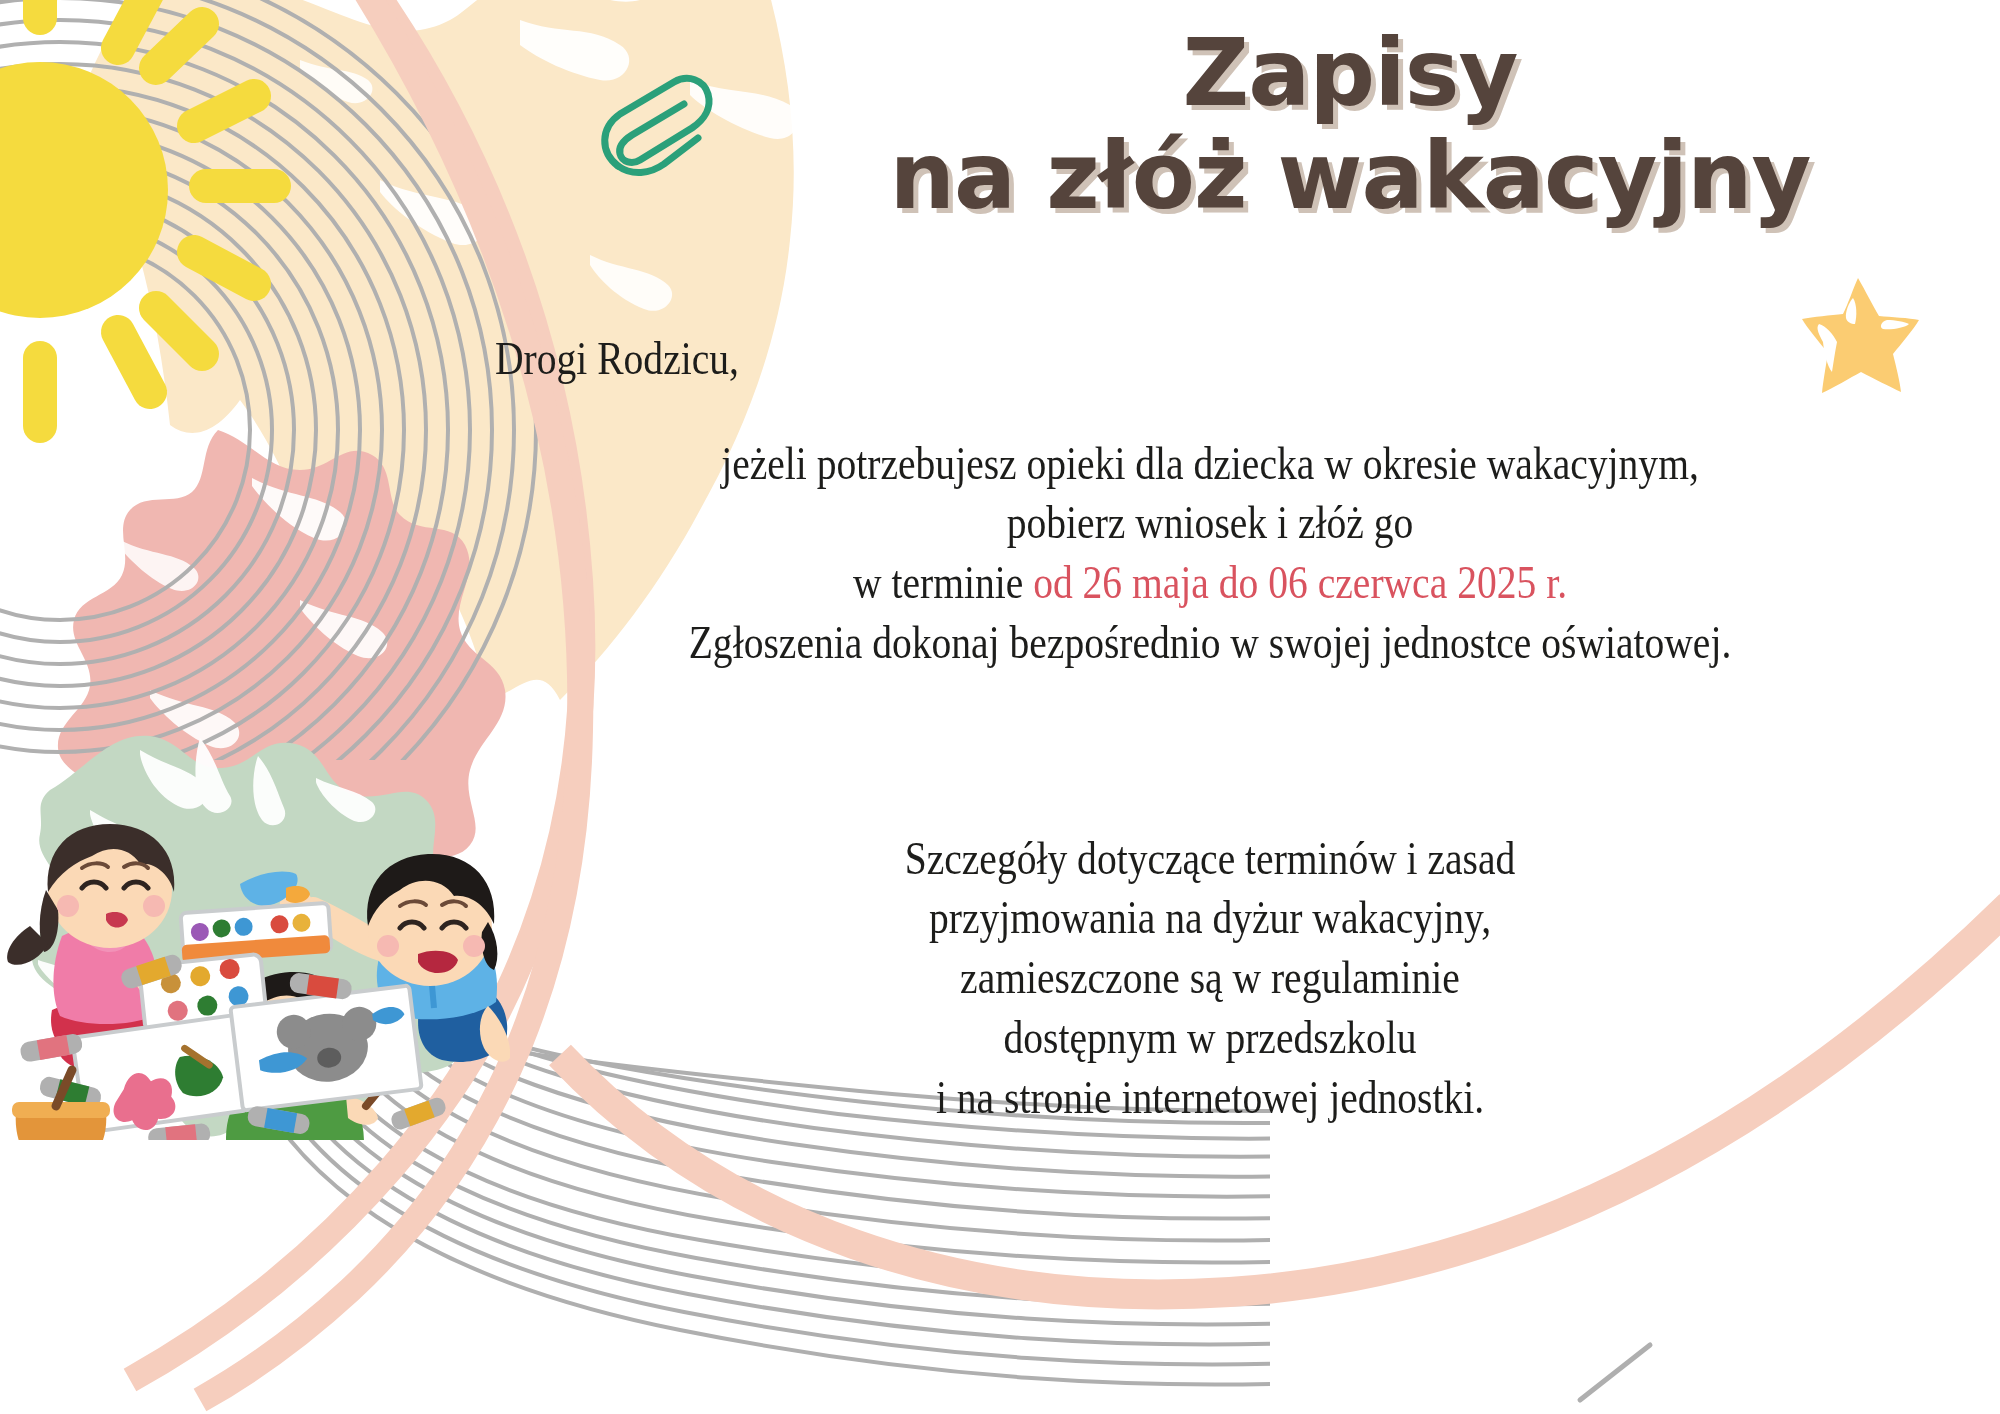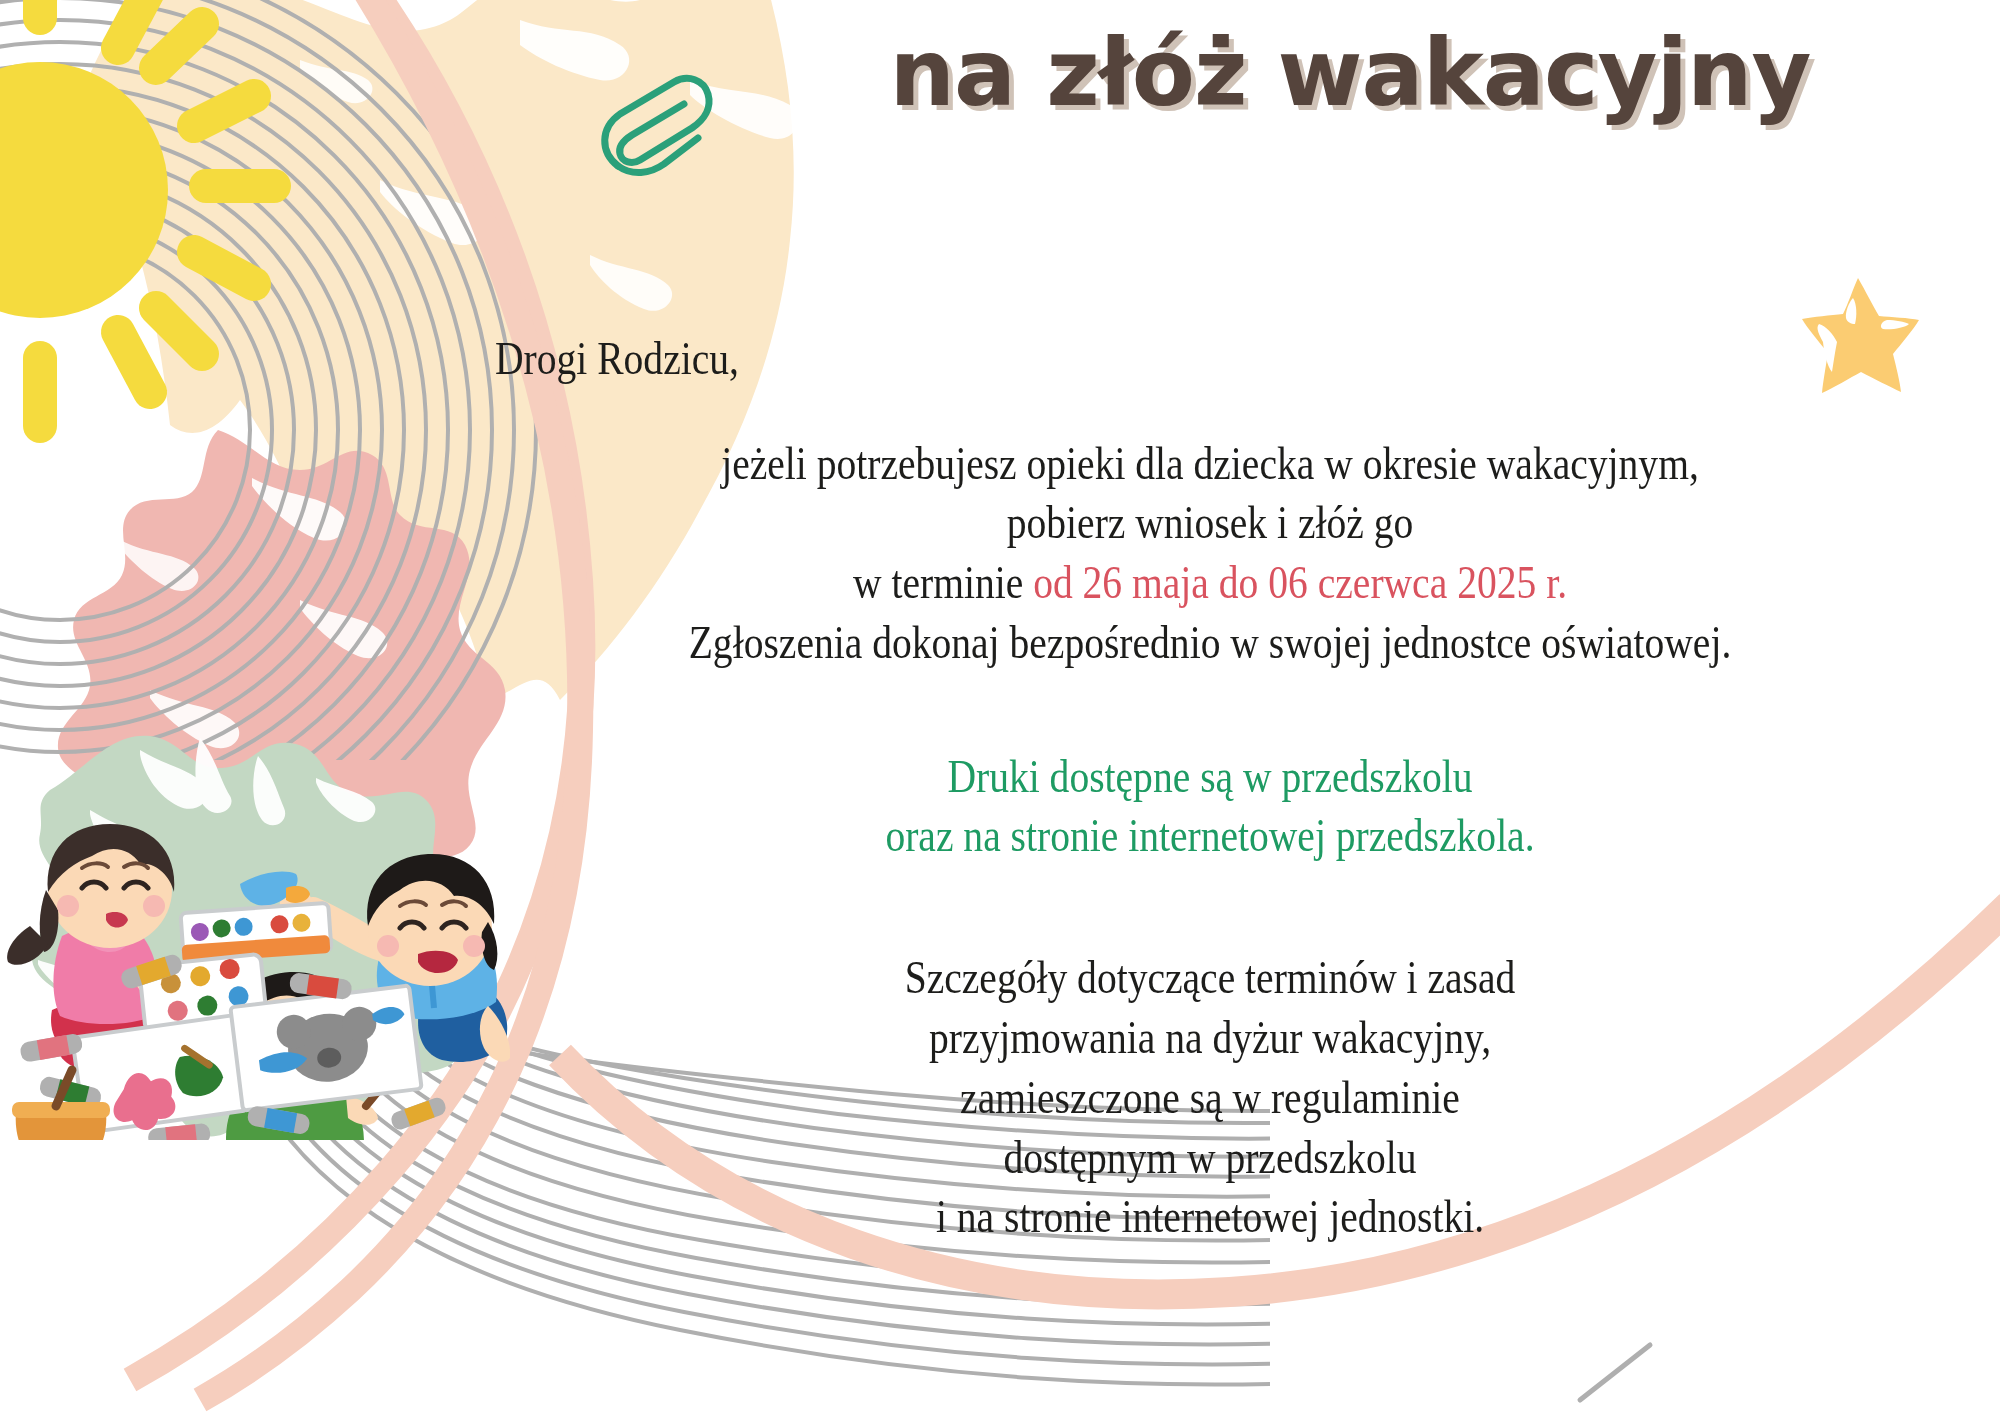--- a/index.html
+++ b/index.html
@@ -465,40 +465,37 @@
       <rect x="22" y="462" width="98" height="16" rx="7" fill="#F0AE52"></rect>
       <path stroke="#7A4A28" stroke-width="9" stroke-linecap="round" d="M 66 466 L 82 430"></path>
     </g>
     <g>
       <rect x="132" y="502" width="76" height="14" rx="6" fill="#3E97D4"></rect>
       <rect x="140" y="518" width="62" height="14" rx="6" fill="#E3A92E"></rect>
     </g>
   </svg>
 
   <div id="headline">
+    <span class="l1">Zapisy</span>
     <span class="l2">na złóż wakacyjny</span>
   </div>
 
   <div id="body-copy">
 
     <p class="salutation">Drogi Rodzicu,</p>
 
     <div class="para">
       <span class="line">jeżeli potrzebujesz opieki dla dziecka w okresie wakacyjnym,</span>
       <span class="line">pobierz wniosek i złóż go</span>
       <span class="line"><span>w terminie </span><span class="accent-red">od 26 maja do 06 czerwca 2025 r.</span></span>
       <span class="line">Zgłoszenia dokonaj bezpośrednio w swojej jednostce oświatowej.</span>
     </div>
 
     <div class="gap-md"></div>
 
-    <div class="para accent-green">
-      <span class="line">Druki dostępne są w przedszkolu</span>
-      <span class="line">oraz na stronie internetowej przedszkola.</span>
-    </div>
 
     <div class="gap-lg"></div>
 
     <div class="para">
       <span class="line">Szczegóły dotyczące terminów i zasad</span>
       <span class="line">przyjmowania na dyżur wakacyjny,</span>
       <span class="line">zamieszczone są w regulaminie</span>
       <span class="line">dostępnym w przedszkolu</span>
       <span class="line">i na stronie internetowej jednostki.</span>
     </div>

